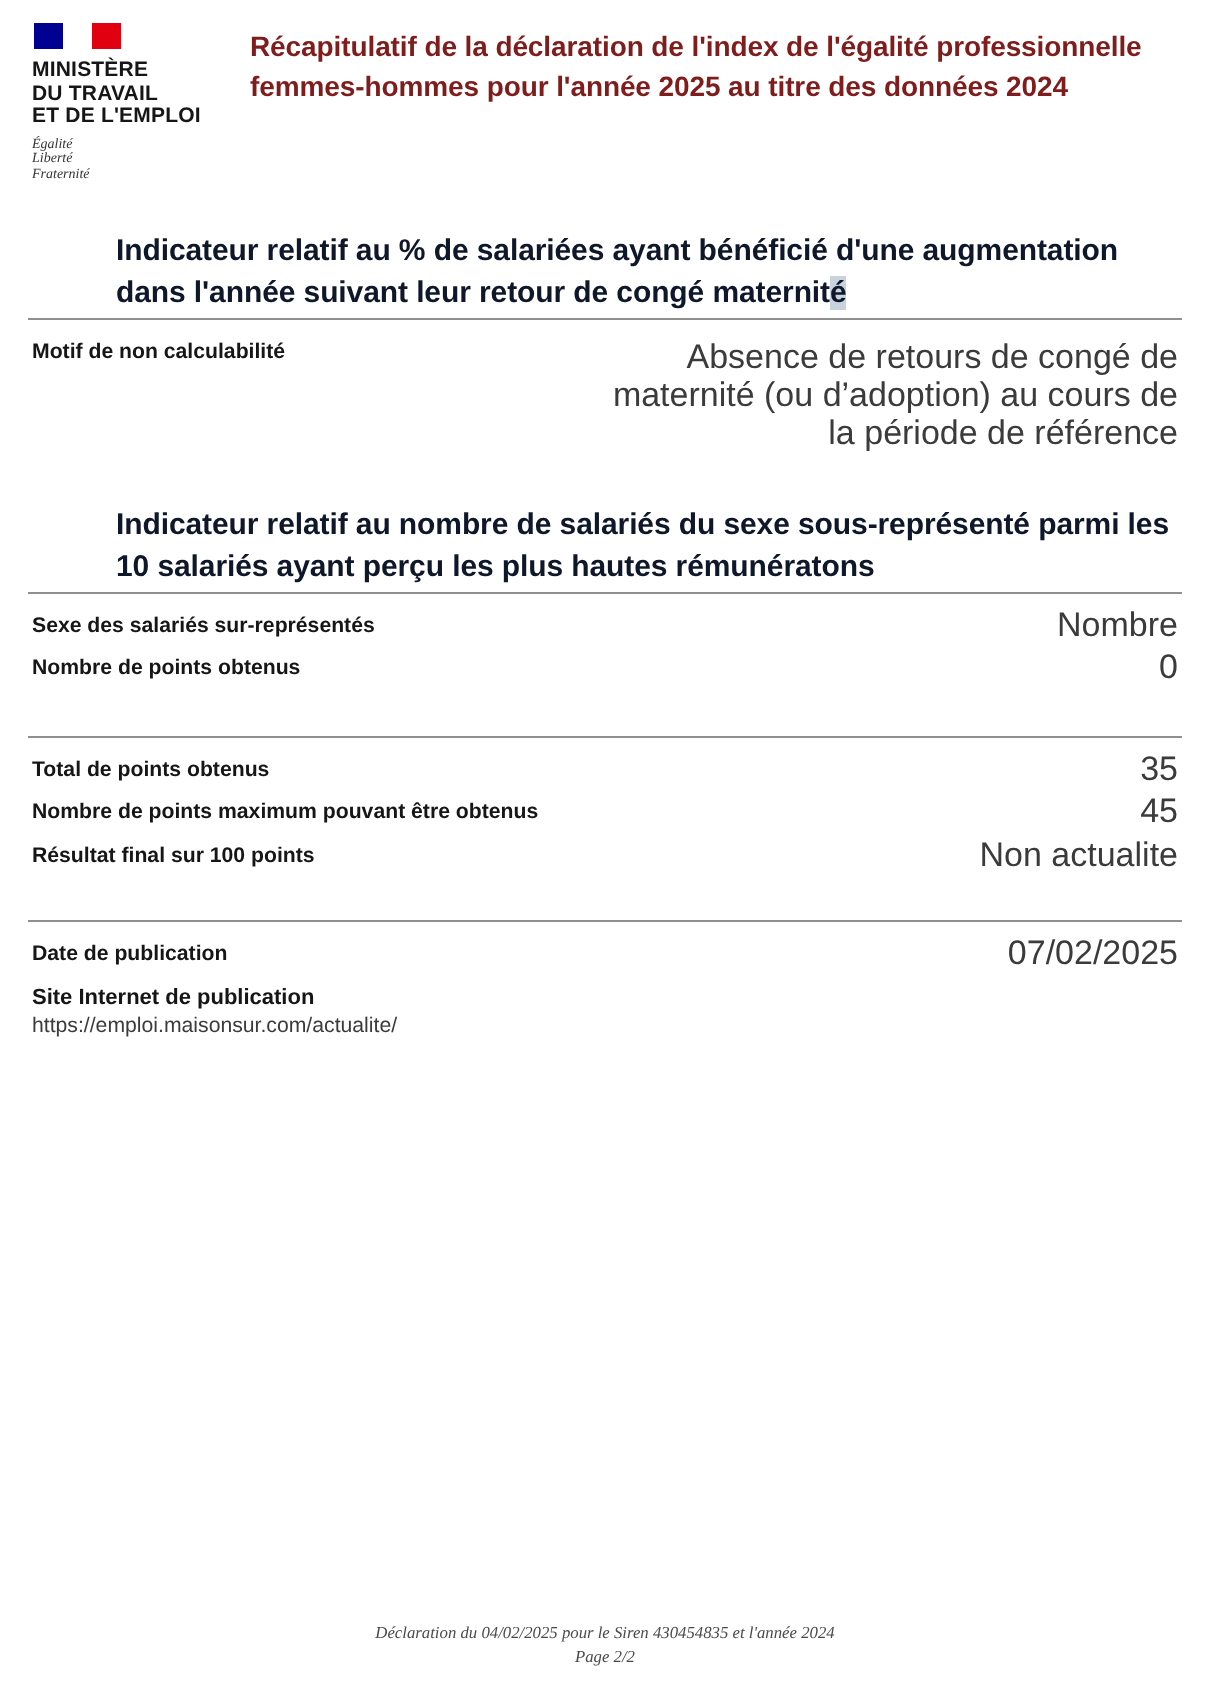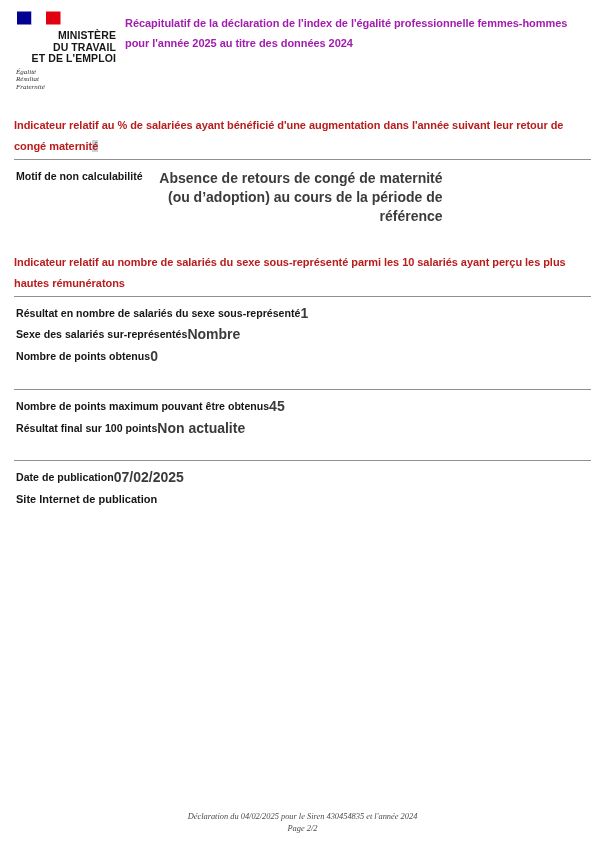--- a/index.html
+++ b/index.html
@@ -49,83 +49,84 @@
 
   .ministry {
     font-family: "Liberation Sans", "DejaVu Sans", sans-serif;
     font-weight: bold;
     font-size: 10.5px;
     line-height: 11.6px;
     letter-spacing: 0.1px;
     color: #161616;
     text-transform: uppercase;
     white-space: nowrap;
-    text-align: right;
   }
   .motto {
     margin-top: 4px;
     font-family: "Liberation Serif", "DejaVu Serif", serif;
     font-style: italic;
     font-size: 7px;
     line-height: 7.6px;
     color: #333333;
   }
 
   .doc-title {
     flex: 1 1 auto;
     padding-left: 9px;
     padding-top: 3px;
-    font-size: 11px;
+    font-size: 14px;
     font-weight: bold;
     line-height: 19.5px;
-    color: #a21caf;
+    color: #7f1d1d;
     letter-spacing: -0.05px;
   }
 
   
   .section { margin-top: 0; }
 
   .section-title {
-    font-size: 11px;
+    font-size: 15px;
     font-weight: bold;
     line-height: 21px;
-    color: #b91c1c;
+    color: #0f172a;
     padding-bottom: 2px;
     letter-spacing: -0.05px;
+    margin-left: 44px;
   }
   .section-title .sel {
     background: #c9d3de;
   }
   .rule {
     border: 0;
     border-top: 1px solid #8f8f8f;
     margin: 0 0 0 0;
     width: 577px;
   }
 
   .rows { margin-top: 9px; }
 
   .row {
     display: flex;
     align-items: flex-start;
+    justify-content: space-between;
     padding: 0 0 0 2px;
     margin-bottom: 7px;
   }
   .row:last-child { margin-bottom: 0; }
 
   .row-label {
     font-size: 10.6px;
     font-weight: bold;
     line-height: 14.5px;
     color: #161616;
     max-width: 330px;
   }
   .row-value {
-    font-size: 14px;
-    font-weight: bold;
+    font-size: 17px;
+    font-weight: normal;
     line-height: 14.5px;
     color: #3b3b3b;
     text-align: right;
     white-space: pre-line;
     padding-right: 2px;
   }
   .row-value.wide { max-width: 300px; line-height: 19px; }
 
   
   .sp-sect-1 { height: 23px; }
@@ -178,21 +179,21 @@
           <path d="M22 4 L27 2 L27 12 L22 10 Z" fill="#ffffff"></path>
         </svg>
       </div>
       <div class="ministry">
         <div>MINISTÈRE</div>
         <div>DU TRAVAIL</div>
         <div>ET DE L'EMPLOI</div>
       </div>
       <div class="motto">
         <div>Égalité</div>
-        <div>Résultat</div>
+        <div>Liberté</div>
         <div>Fraternité</div>
       </div>
     </div>
 
     <div class="doc-title">Récapitulatif de la déclaration de l'index de l'égalité professionnelle femmes-hommes pour l'année 2025 au titre des données 2024</div>
   </div>
 
   <div class="sp-sect-1"></div>
   <div class="section">
     <div class="section-title"><span>Indicateur relatif au % de salariées ayant bénéficié d'une augmentation dans l'année suivant leur retour de congé maternit</span><span class="sel">é</span></div>
@@ -204,38 +205,38 @@
       </div>
     </div>
   </div>
 
   <div class="sp-sect-2"></div>
   <div class="section">
     <div class="section-title">Indicateur relatif au nombre de salariés du sexe sous-représenté parmi les 10 salariés ayant perçu les plus hautes rémunératons</div>
     <hr class="rule">
     <div class="rows">
       <div class="row">
-        <div class="row-label">Résultat en nombre de salariés du sexe sous-représenté</div>
-        <div class="row-value">1</div>
-      </div>
-      <div class="row">
         <div class="row-label">Sexe des salariés sur-représentés</div>
         <div class="row-value">Nombre</div>
       </div>
       <div class="row">
         <div class="row-label">Nombre de points obtenus</div>
         <div class="row-value">0</div>
       </div>
     </div>
   </div>
 
   <div class="sp-sect-3"></div>
   <div class="section">
     <hr class="rule">
     <div class="rows">
+      <div class="row">
+        <div class="row-label">Total de points obtenus</div>
+        <div class="row-value">35</div>
+      </div>
       <div class="row">
         <div class="row-label">Nombre de points maximum pouvant être obtenus</div>
         <div class="row-value">45</div>
       </div>
       <div class="row">
         <div class="row-label">Résultat final sur 100 points</div>
         <div class="row-value">Non actualite</div>
       </div>
     </div>
   </div>
@@ -244,20 +245,21 @@
   <div class="section">
     <hr class="rule">
     <div class="rows">
       <div class="row">
         <div class="row-label">Date de publication</div>
         <div class="row-value">07/02/2025</div>
       </div>
       <div class="row stacked-row">
         <div>
           <div class="stack-label">Site Internet de publication</div>
+          <div class="stack-value">https://emploi.maisonsur.com/actualite/</div>
         </div>
       </div>
     </div>
   </div>
 
   <div class="footer">
     <div>Déclaration du 04/02/2025 pour le Siren 430454835 et l'année 2024</div>
     <div>Page 2/2</div>
   </div>
 

